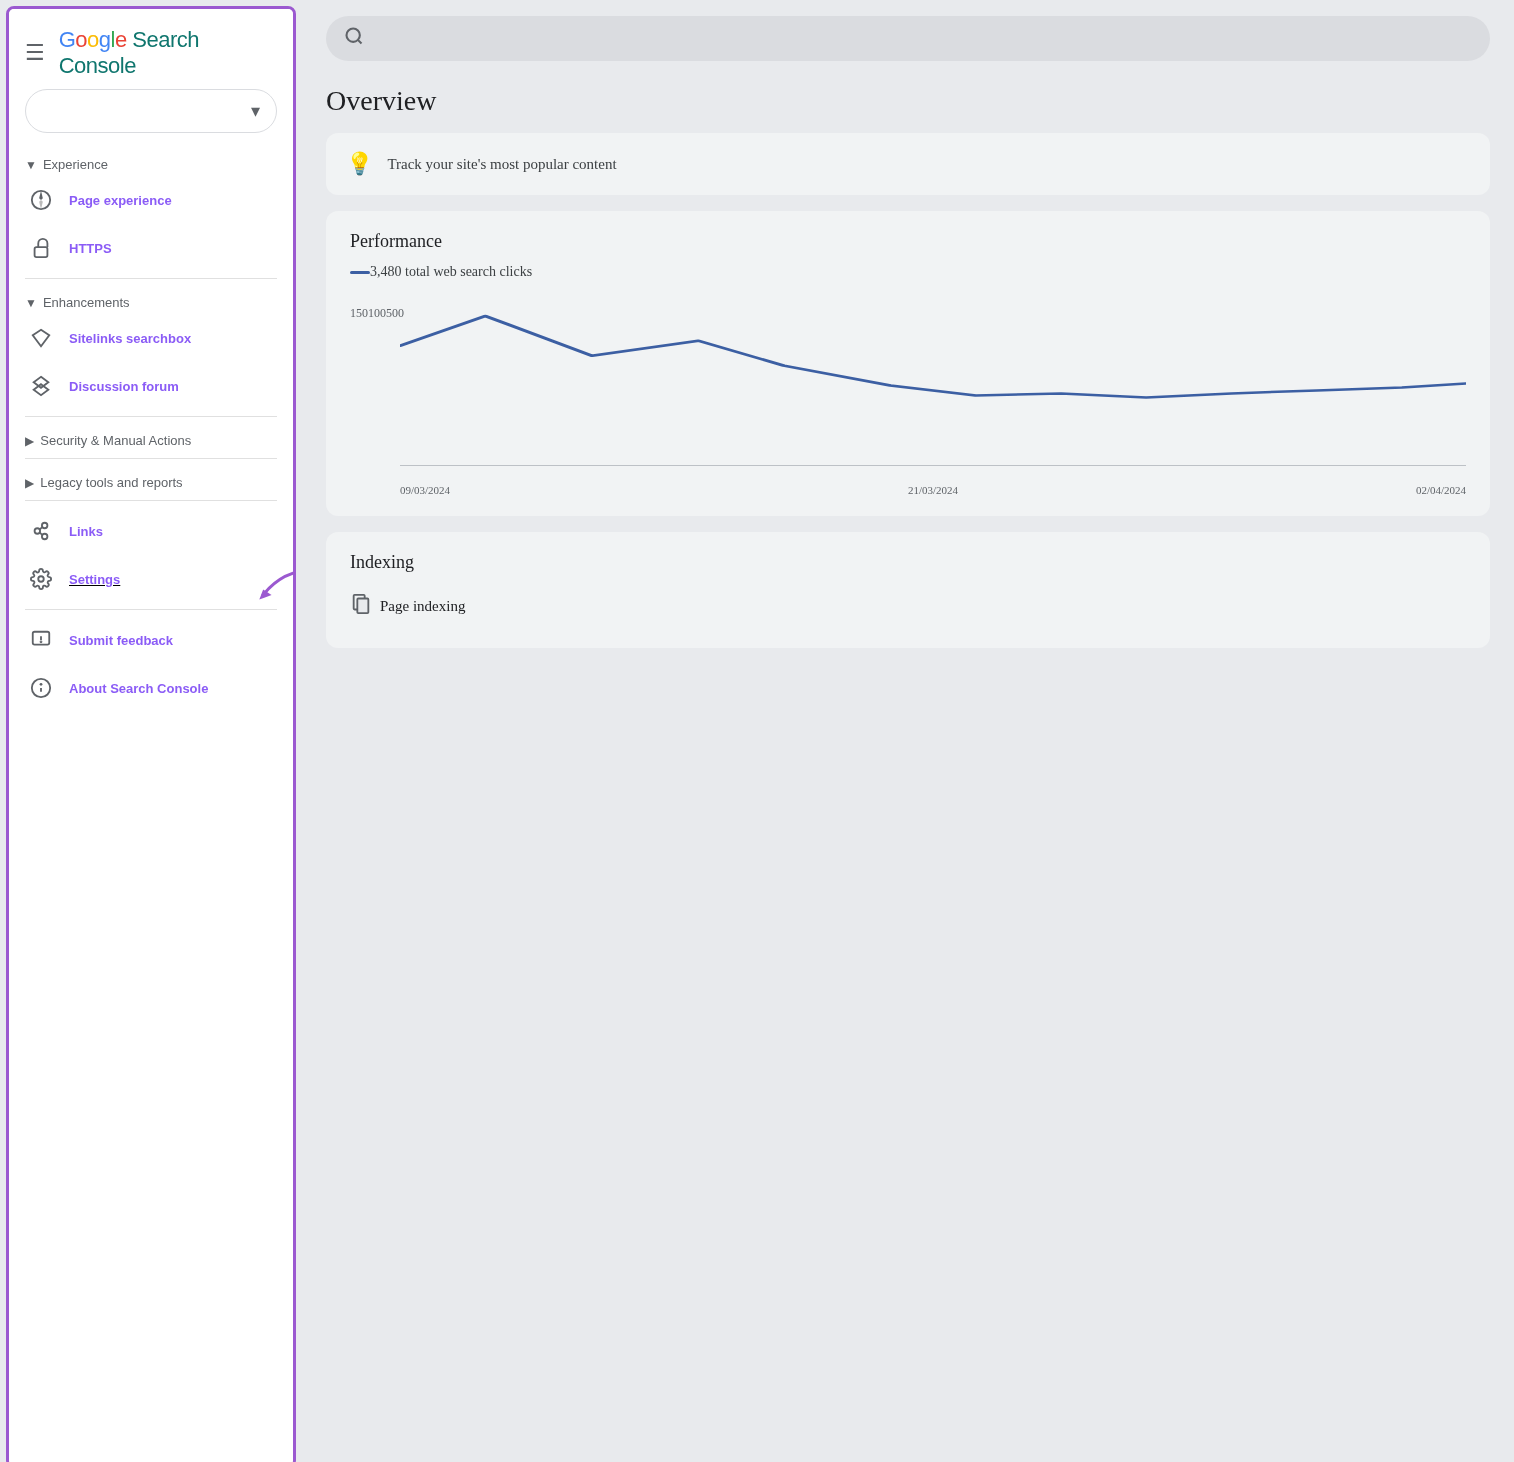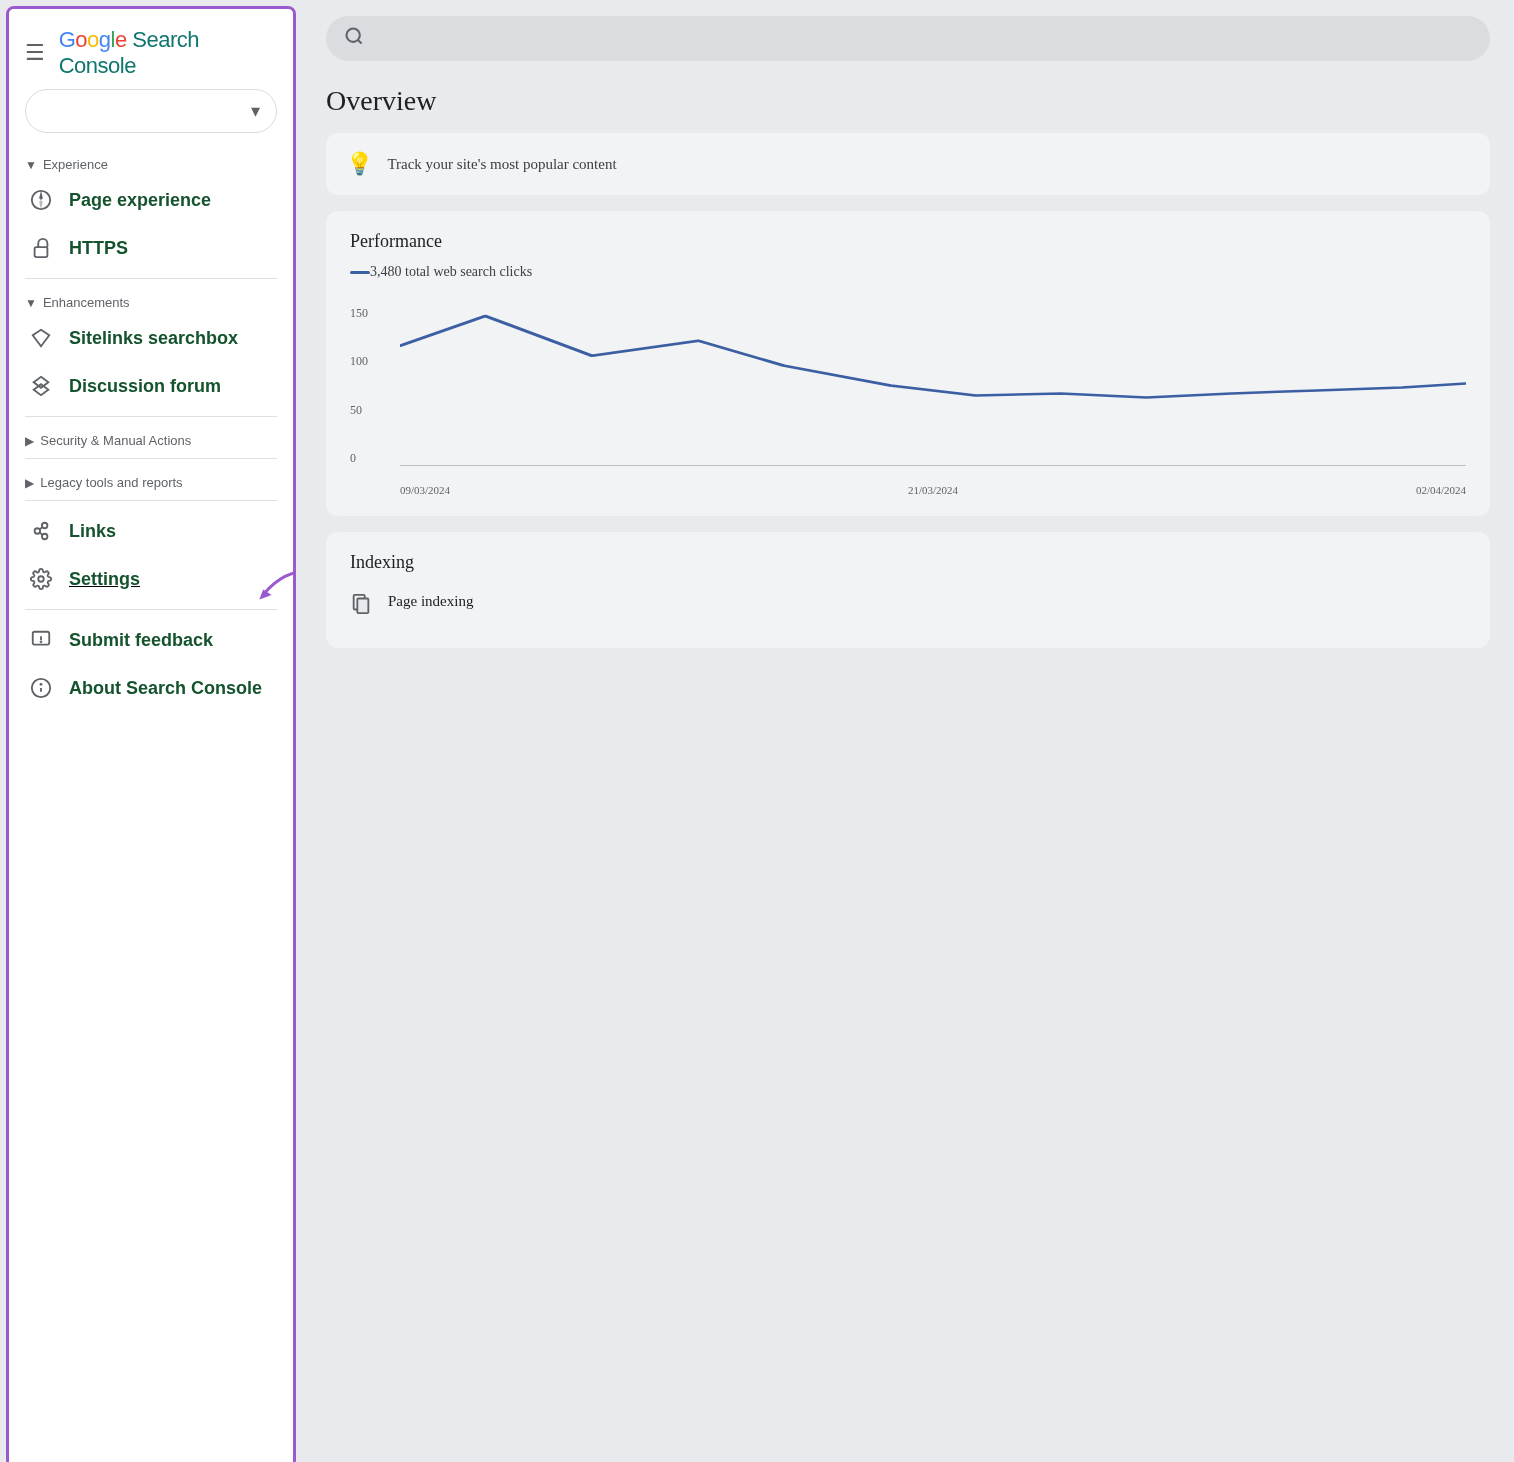--- a/index.html
+++ b/index.html
@@ -89,23 +89,23 @@
     .nav-item {
       display: flex;
       align-items: center;
       padding: 12px 16px 12px 20px;
       gap: 16px;
       cursor: pointer;
       border-radius: 0 24px 24px 0;
       margin-right: 12px;
     }
     .nav-item .nav-label {
-      font-size: 18px;
+      font-size: 13px;
       font-weight: 600;
-      color: #14532d;
+      color: #8b5cf6;
     }
     .nav-icon {
       width: 24px;
       height: 24px;
       display: flex;
       align-items: center;
       justify-content: center;
       flex-shrink: 0;
     }
 
@@ -210,21 +210,21 @@
       position: relative;
       height: 200px;
       padding: 10px 0 30px 50px;
     }
     .chart-y-labels {
       position: absolute;
       left: 0;
       top: 10px;
       bottom: 30px;
       display: flex;
-      flex-direction: column;
+      flex-direction: row;
       justify-content: space-between;
       font-size: 12px;
       color: #5f6368;
       padding-bottom: 0;
     }
     .chart-area {
       position: absolute;
       left: 50px;
       right: 0;
       top: 10px;
@@ -237,22 +237,22 @@
       left: 50px;
       right: 0;
       display: flex;
       justify-content: space-between;
       font-size: 11px;
       color: #5f6368;
     }
 
     .indexing-row {
       display: flex;
-      align-items: flex-start;
-      gap: 16px;
+      align-items: center;
+      gap: 8px;
       padding: 8px 0;
     }
     .indexing-icon {
       font-size: 20px;
       color: #5f6368;
     }
     .indexing-label {
       font-size: 15px;
       color: #202124;
     }

